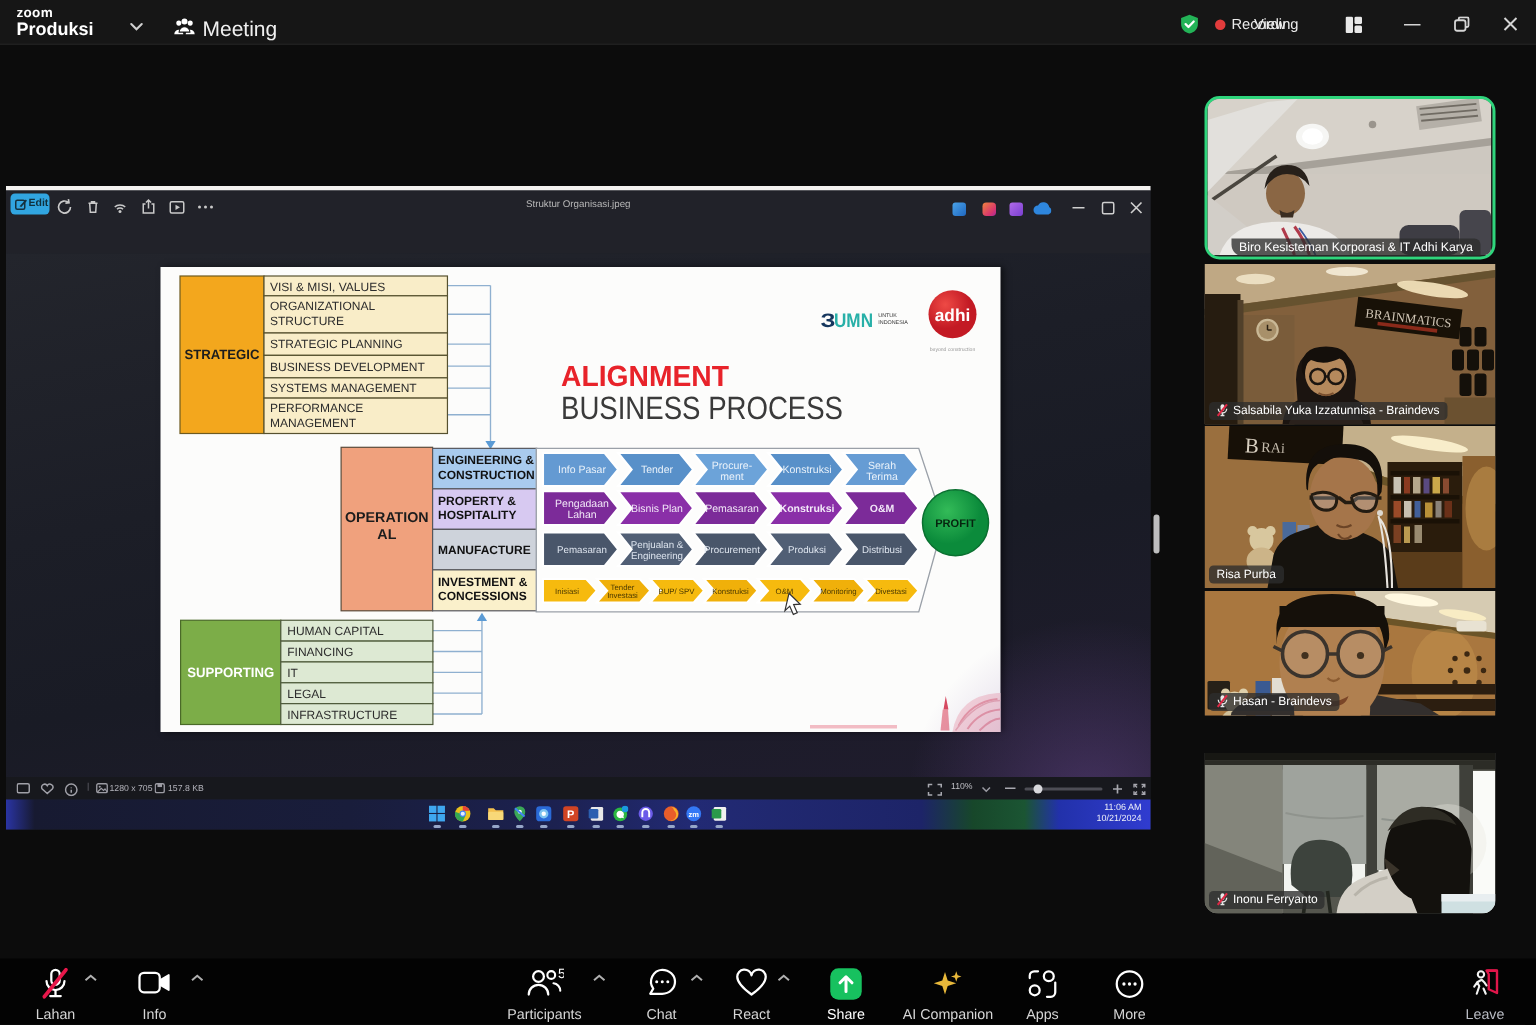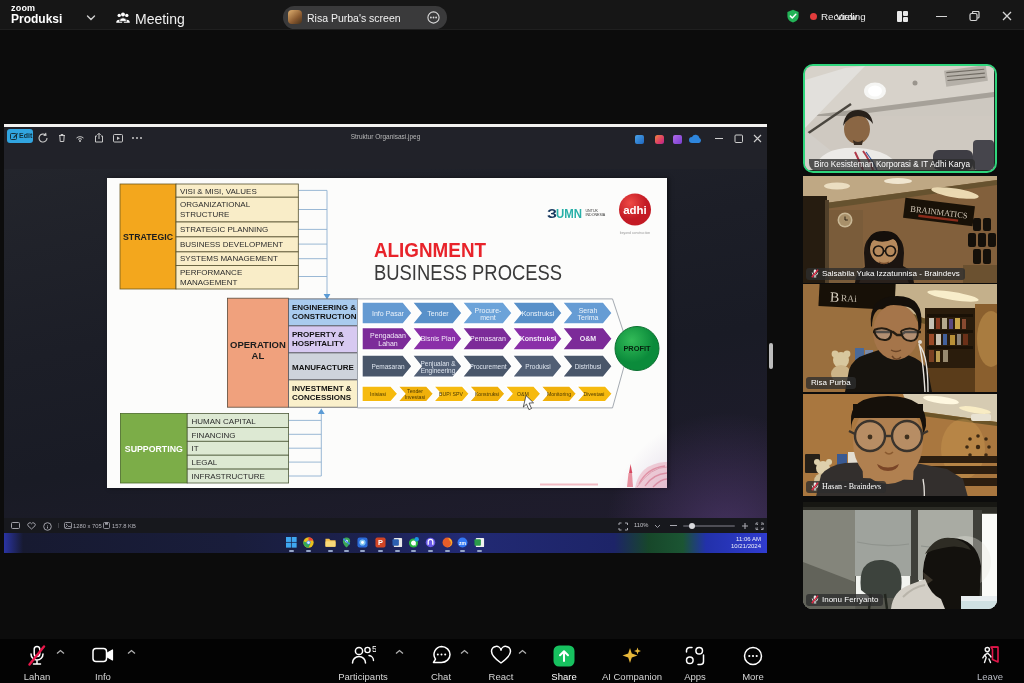--- a/index.html
+++ b/index.html
@@ -34,30 +34,20 @@
     </svg>
  <svg class="abs" style="left:116px;top:10.5px" width="14" height="13" viewBox="0 0 14 13" fill="#fff">
    <circle cx="3.2" cy="4.4" r="1.7"></circle>
       <circle cx="10.8" cy="4.4" r="1.7"></circle>
       <circle cx="7" cy="3.4" r="2"></circle>
    <path d="M0.2 11.8 a3 3 0 0 1 6 0 Z"></path>
       <path d="M7.8 11.8 a3 3 0 0 1 6 0 Z"></path>
       <path d="M3.4 10.4 a3.6 3.6 0 0 1 7.2 0 Z" stroke="#161616" stroke-width="0.7"></path>
  </svg>
  <div class="abs" style="left:135px;top:11px;font-size:14px;color:#f0f0f0;">Meeting</div>
- <div class="abs" style="left:283px;top:5.5px;width:164px;height:23.5px;background:#3a3a3b;border-radius:12px;">
-   <div class="abs" style="left:5px;top:4.5px;width:14px;height:14px;border-radius:4px;background:linear-gradient(140deg,#e0b070,#8a5a30 60%,#46301a);"></div>
-   <div class="abs" style="left:24px;top:6px;font-size:10.5px;color:#f2f2f2;">Risa Purba's screen</div>
-   <svg class="abs" style="left:144px;top:5.5px" width="13" height="13">
-        <circle cx="6.5" cy="6.5" r="5.6" stroke="#d9d9d9" fill="none" stroke-width="1.1"></circle>
-        <circle cx="3.9" cy="6.5" r=".9" fill="#d9d9d9"></circle>
-        <circle cx="6.5" cy="6.5" r=".9" fill="#d9d9d9"></circle>
-        <circle cx="9.1" cy="6.5" r=".9" fill="#d9d9d9"></circle>
-      </svg>
- </div>
  <svg class="abs" style="left:786px;top:9px" width="14" height="14" viewBox="0 0 14 14">
    <path d="M7 .8 L12.6 3 V7 C12.6 10.4 10.2 12.6 7 13.4 C3.8 12.6 1.4 10.4 1.4 7 V3 Z" fill="#23b357"></path>
    <path d="M4.4 7.1 L6.3 9 L9.8 5.3" stroke="#fff" stroke-width="1.5" fill="none" stroke-linecap="round" stroke-linejoin="round"></path>
  </svg>
  <div class="abs" style="left:810px;top:13px;width:7px;height:7px;border-radius:50%;background:#e23c3c;"></div>
  <div class="abs" style="left:821px;top:10.5px;font-size:9.8px;color:#ececec;">Recording</div>
  <div class="abs" style="left:836px;top:10.5px;font-size:9.8px;color:#ececec;">View</div>
  <svg class="abs" style="left:897px;top:11px" width="11" height="11" viewBox="0 0 11 11" fill="#e8e8e8">
    <rect x="0" y="0" width="5" height="11" rx="1"></rect>
       <rect x="6" y="0" width="5" height="5" rx="1"></rect>
@@ -431,21 +421,21 @@
         </g>
  <ellipse cx="52" cy="63" rx="13" ry="15" fill="#8a6644"></ellipse>
  <path d="M38 60 q2-16 15-16 q13 0 15 14 q-6-8-15-8 q-9 0-15 10" fill="#27201a"></path>
  <path d="M48 74 q5 4 10 0 l-1 5 h-8 Z" fill="#3a2d22"></path>
  <path d="M8 104 q8-24 45-22 q34 2 42 22 Z" fill="#eceae7"></path>
  <path d="M50 86 q4 8 8 18 M58 85 q6 8 10 19" stroke="#b03a4a" stroke-width="2" fill="none"></path>
  <path d="M61 86 q7 9 11 18" stroke="#3a5aa0" stroke-width="1.2" fill="none"></path>
  <rect x="128" y="84" width="40" height="20" rx="6" fill="#3e3d44"></rect>
  <rect x="168" y="74" width="21" height="30" rx="4" fill="#46454c"></rect>
 </svg>
-<div class="vlabel" style="left:4px;bottom:0;border-radius:0 4px 0 8px;max-width:170px;font-size:8.2px;text-align:center;">Biro Kesisteman Korporasi &amp; IT Adhi Karya</div>
+<div class="vlabel" style="left:16px;bottom:0;border-radius:0 4px 0 8px;max-width:170px;font-size:8.2px;text-align:center;">Biro Kesisteman Korporasi &amp; IT Adhi Karya</div>
 </div>
 
 <div class="tile" style="top:176px;height:107px;">
 <svg width="194" height="107" viewBox="0 0 194 107" preserveAspectRatio="none">
  <rect width="194" height="107" fill="#82603c"></rect>
  <polygon points="0,30 194,4 194,0 0,0" fill="#bfa884"></polygon>
  <polygon points="0,30 194,4 194,9 0,36" fill="#66522f"></polygon>
  <rect x="0" y="34" width="60" height="73" fill="#7a5c3a"></rect>
  <rect x="0" y="20" width="24" height="87" fill="#261c10"></rect>
  <rect x="22" y="24" width="4" height="83" fill="#51402a"></rect>
@@ -542,21 +532,21 @@
           <path d="M71 46 q9-4 17 1 q1 8-5 9 q-10 1-12-10" fill="rgba(220,225,235,.25)"></path>
           <path d="M98 47 q9-5 17 0 q0 10-7 10 q-9 0-10-10" fill="rgba(220,225,235,.25)"></path>
         </g>
  <path d="M88 66 q5 3 10 0 M89 72 q4 6 9 1" stroke="#6b4426" stroke-width="1.4" fill="none"></path>
  <path d="M116 60 q4 14 6 48 M117 62 q8 10 8 46" stroke="#e8e4de" stroke-width="1.4" fill="none"></path>
  <circle cx="117" cy="58" r="2" fill="#ddd8d0"></circle>
 </svg>
 <div class="vlabel">Risa Purba</div>
 </div>
 
-<div class="tile" style="top:393.5px;height:102px;font-family:Liberation Serif, serif;">
+<div class="tile" style="top:393.5px;height:83px;">
 <svg width="194" height="107" viewBox="0 0 194 107" preserveAspectRatio="none">
  <rect width="194" height="107" fill="#a9773f"></rect>
  <polygon points="100,0 194,0 194,28 106,16" fill="#d6cbb2"></polygon>
  <polygon points="106,16 194,28 194,32 104,20" fill="#6b5428"></polygon>
  <ellipse cx="138" cy="6" rx="18" ry="3.6" fill="#fff8e0" transform="rotate(8 138 6)"></ellipse>
  <ellipse cx="172" cy="16" rx="16" ry="3" fill="#f8ecc4" transform="rotate(9 172 16)"></ellipse>
  <rect x="168" y="20" width="20" height="7" rx="2" fill="#e8e2d2"></rect>
  <ellipse cx="160" cy="55" rx="22" ry="30" fill="#c89650" opacity=".45"></ellipse>
  <g fill="#3c2812">
           <circle cx="175" cy="42" r="1.8"></circle>

